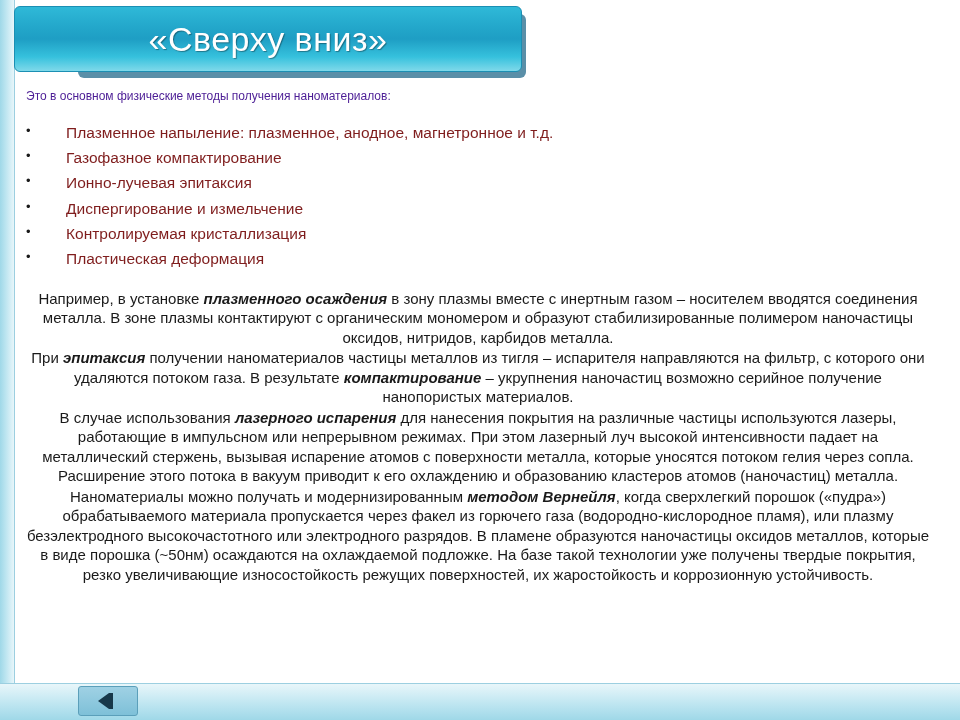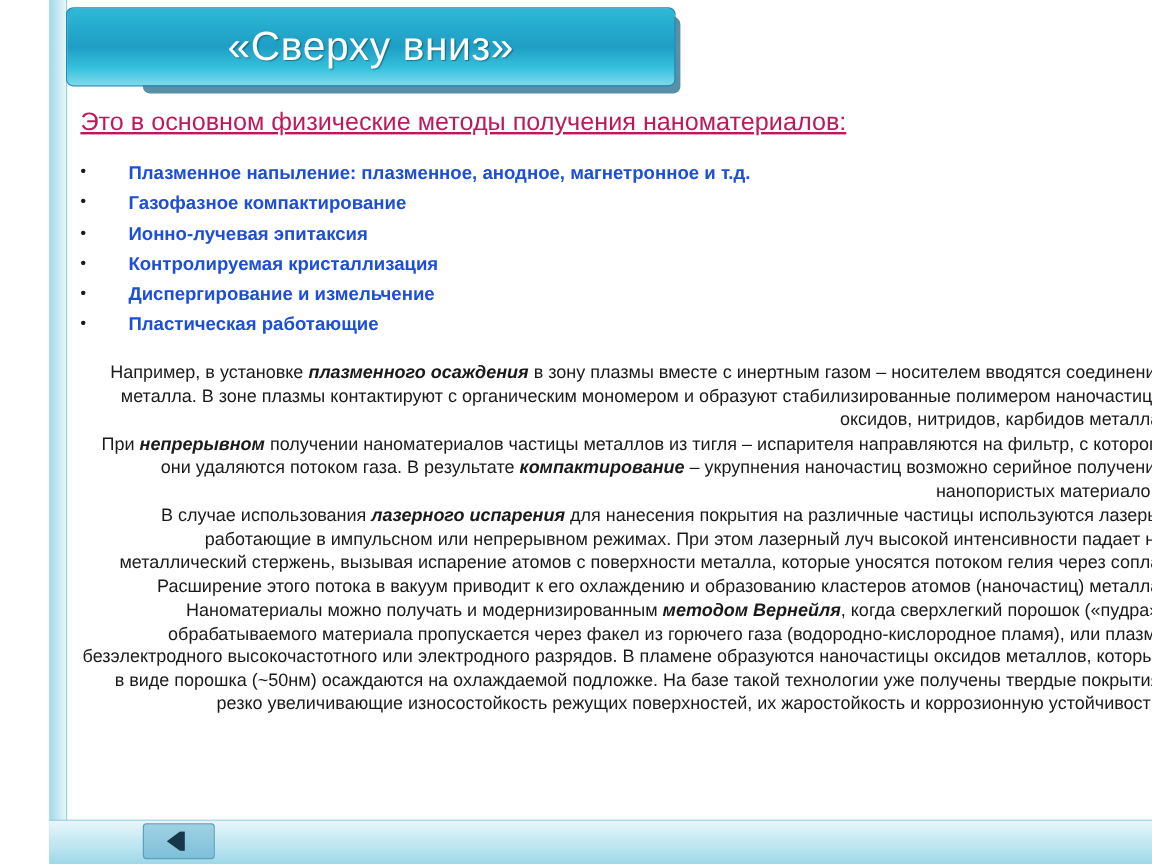--- a/index.html
+++ b/index.html
@@ -12,21 +12,20 @@
     background: #ffffff;
     font-family: "Liberation Sans", sans-serif;
     overflow: hidden;
   }
   .slide {
     position: relative;
     width: 772px;
     height: 720px;
     background: #ffffff;
     box-sizing: border-box;
-    margin-left: 41px;
   }
   
   .left-bar {
     position: absolute;
     left: 0;
     top: 0;
     width: 14px;
     height: 720px;
     background: linear-gradient(to right, #9fd8e8 0%, #bfe6f1 45%, #e8f6fa 100%);
     border-right: 1px solid #9ccfe0;
@@ -67,56 +66,54 @@
     text-shadow: 1px 1px 1px rgba(0,0,0,0.35);
     white-space: nowrap;
   }
   .content {
     position: absolute;
     left: 26px;
     top: 88px;
     width: 904px;
   }
   .intro {
-    font-size: 21px;
-    color: #be185d;
+    font-size: 12px;
+    color: #4c1d95;
     margin: 0 0 16px 0;
     line-height: 1.35;
-    text-decoration: underline;
   }
   ul.bullets {
     list-style: none;
     margin: 0 0 18px 0;
     padding: 0;
   }
   ul.bullets li {
     position: relative;
     font-size: 15.5px;
-    color: #1d4ed8;
+    color: #7f1d1d;
     padding-left: 40px;
     line-height: 1.62;
-    font-weight: bold;
   }
   ul.bullets li::before {
     content: "\2022";
     position: absolute;
     left: 0px;
     top: 0;
     color: #1a1a1a;
     font-size: 13px;
   }
   .paragraphs {
     margin-top: 12px;
   }
   .paragraphs p {
     font-size: 15px;
     color: #1a1a1a;
     margin: 0 0 1px 0;
     line-height: 1.30;
-    text-align: right;
+    text-align: center;
   }
   .paragraphs p b {
     font-weight: bold;
     font-style: italic;
   }
   
   .bottom-bar {
     position: absolute;
     left: 0;
     bottom: 0;
@@ -168,28 +165,28 @@
   <div class="title-text">«Сверху вниз»</div>
 
   <div class="content">
 
     <p class="intro">Это в основном физические методы получения наноматериалов:</p>
 
     <ul class="bullets">
       <li>Плазменное напыление: плазменное, анодное, магнетронное и т.д.</li>
       <li>Газофазное компактирование</li>
       <li>Ионно-лучевая эпитаксия</li>
+      <li>Диспергирование и измельчение</li>
       <li>Контролируемая кристаллизация</li>
-      <li>Диспергирование и измельчение</li>
-      <li>Пластическая работающие</li>
+      <li>Пластическая деформация</li>
     </ul>
 
     <div class="paragraphs">
       <p>Например, в установке <b>плазменного осаждения</b> в зону плазмы вместе с инертным газом – носителем вводятся соединения металла. В зоне плазмы контактируют с органическим мономером и образуют стабилизированные полимером наночастицы оксидов, нитридов, карбидов металла.</p>
-      <p>При <b>непрерывном</b> получении наноматериалов частицы металлов из тигля – испарителя направляются на фильтр, с которого они удаляются потоком газа. В результате <b>компактирование</b> – укрупнения наночастиц возможно серийное получение нанопористых материалов.</p>
+      <p>При <b>эпитаксия</b> получении наноматериалов частицы металлов из тигля – испарителя направляются на фильтр, с которого они удаляются потоком газа. В результате <b>компактирование</b> – укрупнения наночастиц возможно серийное получение нанопористых материалов.</p>
       <p>В случае использования <b>лазерного испарения</b> для нанесения покрытия на различные частицы используются лазеры, работающие в импульсном или непрерывном режимах. При этом лазерный луч высокой интенсивности падает на металлический стержень, вызывая испарение атомов с поверхности металла, которые уносятся потоком гелия через сопла.  Расширение этого потока в вакуум приводит к его охлаждению и образованию кластеров атомов (наночастиц) металла.</p>
       <p>Наноматериалы можно получать и модернизированным <b>методом Вернейля</b>, когда сверхлегкий порошок («пудра») обрабатываемого материала пропускается через факел из горючего газа (водородно-кислородное пламя), или плазму безэлектродного высокочастотного или электродного разрядов. В пламене образуются наночастицы оксидов металлов, которые в виде порошка (~50нм) осаждаются на охлаждаемой подложке. На базе такой технологии уже получены твердые покрытия, резко увеличивающие износостойкость режущих поверхностей, их жаростойкость и коррозионную устойчивость.</p>
     </div>
 
   </div>
 
   <div class="bottom-bar"></div>
 
   <div class="nav-button">
     <span class="glyph"></span>

